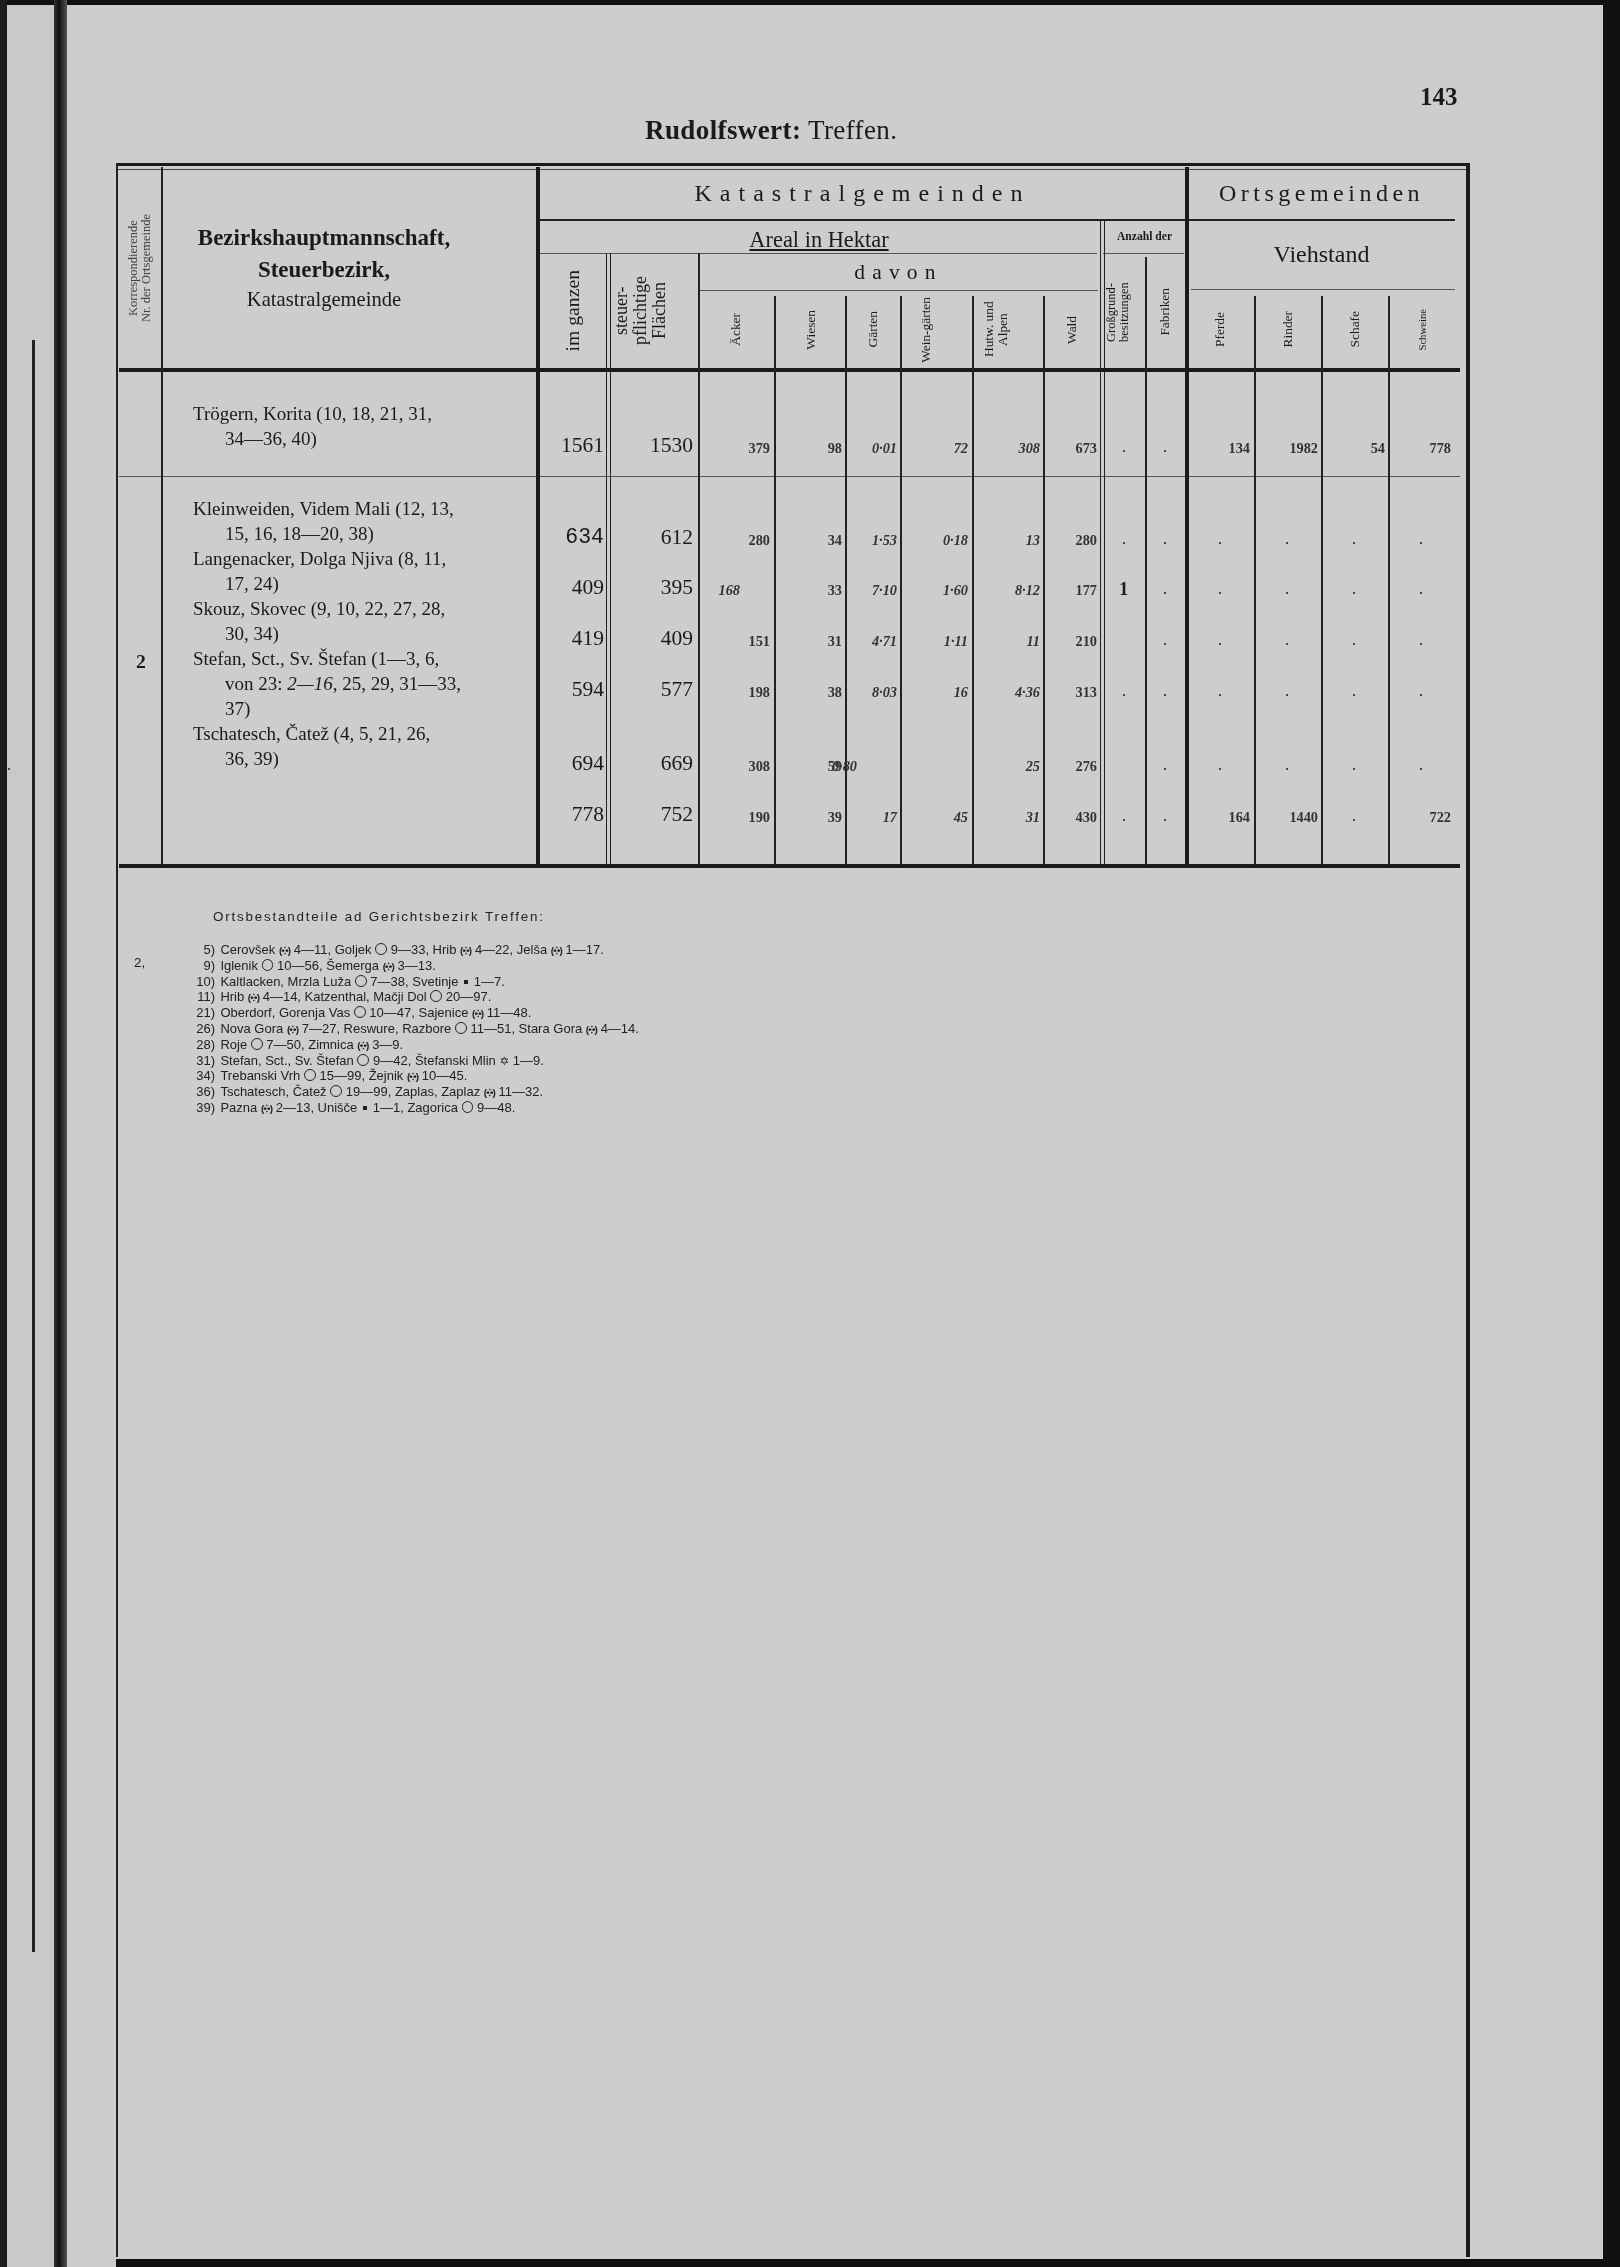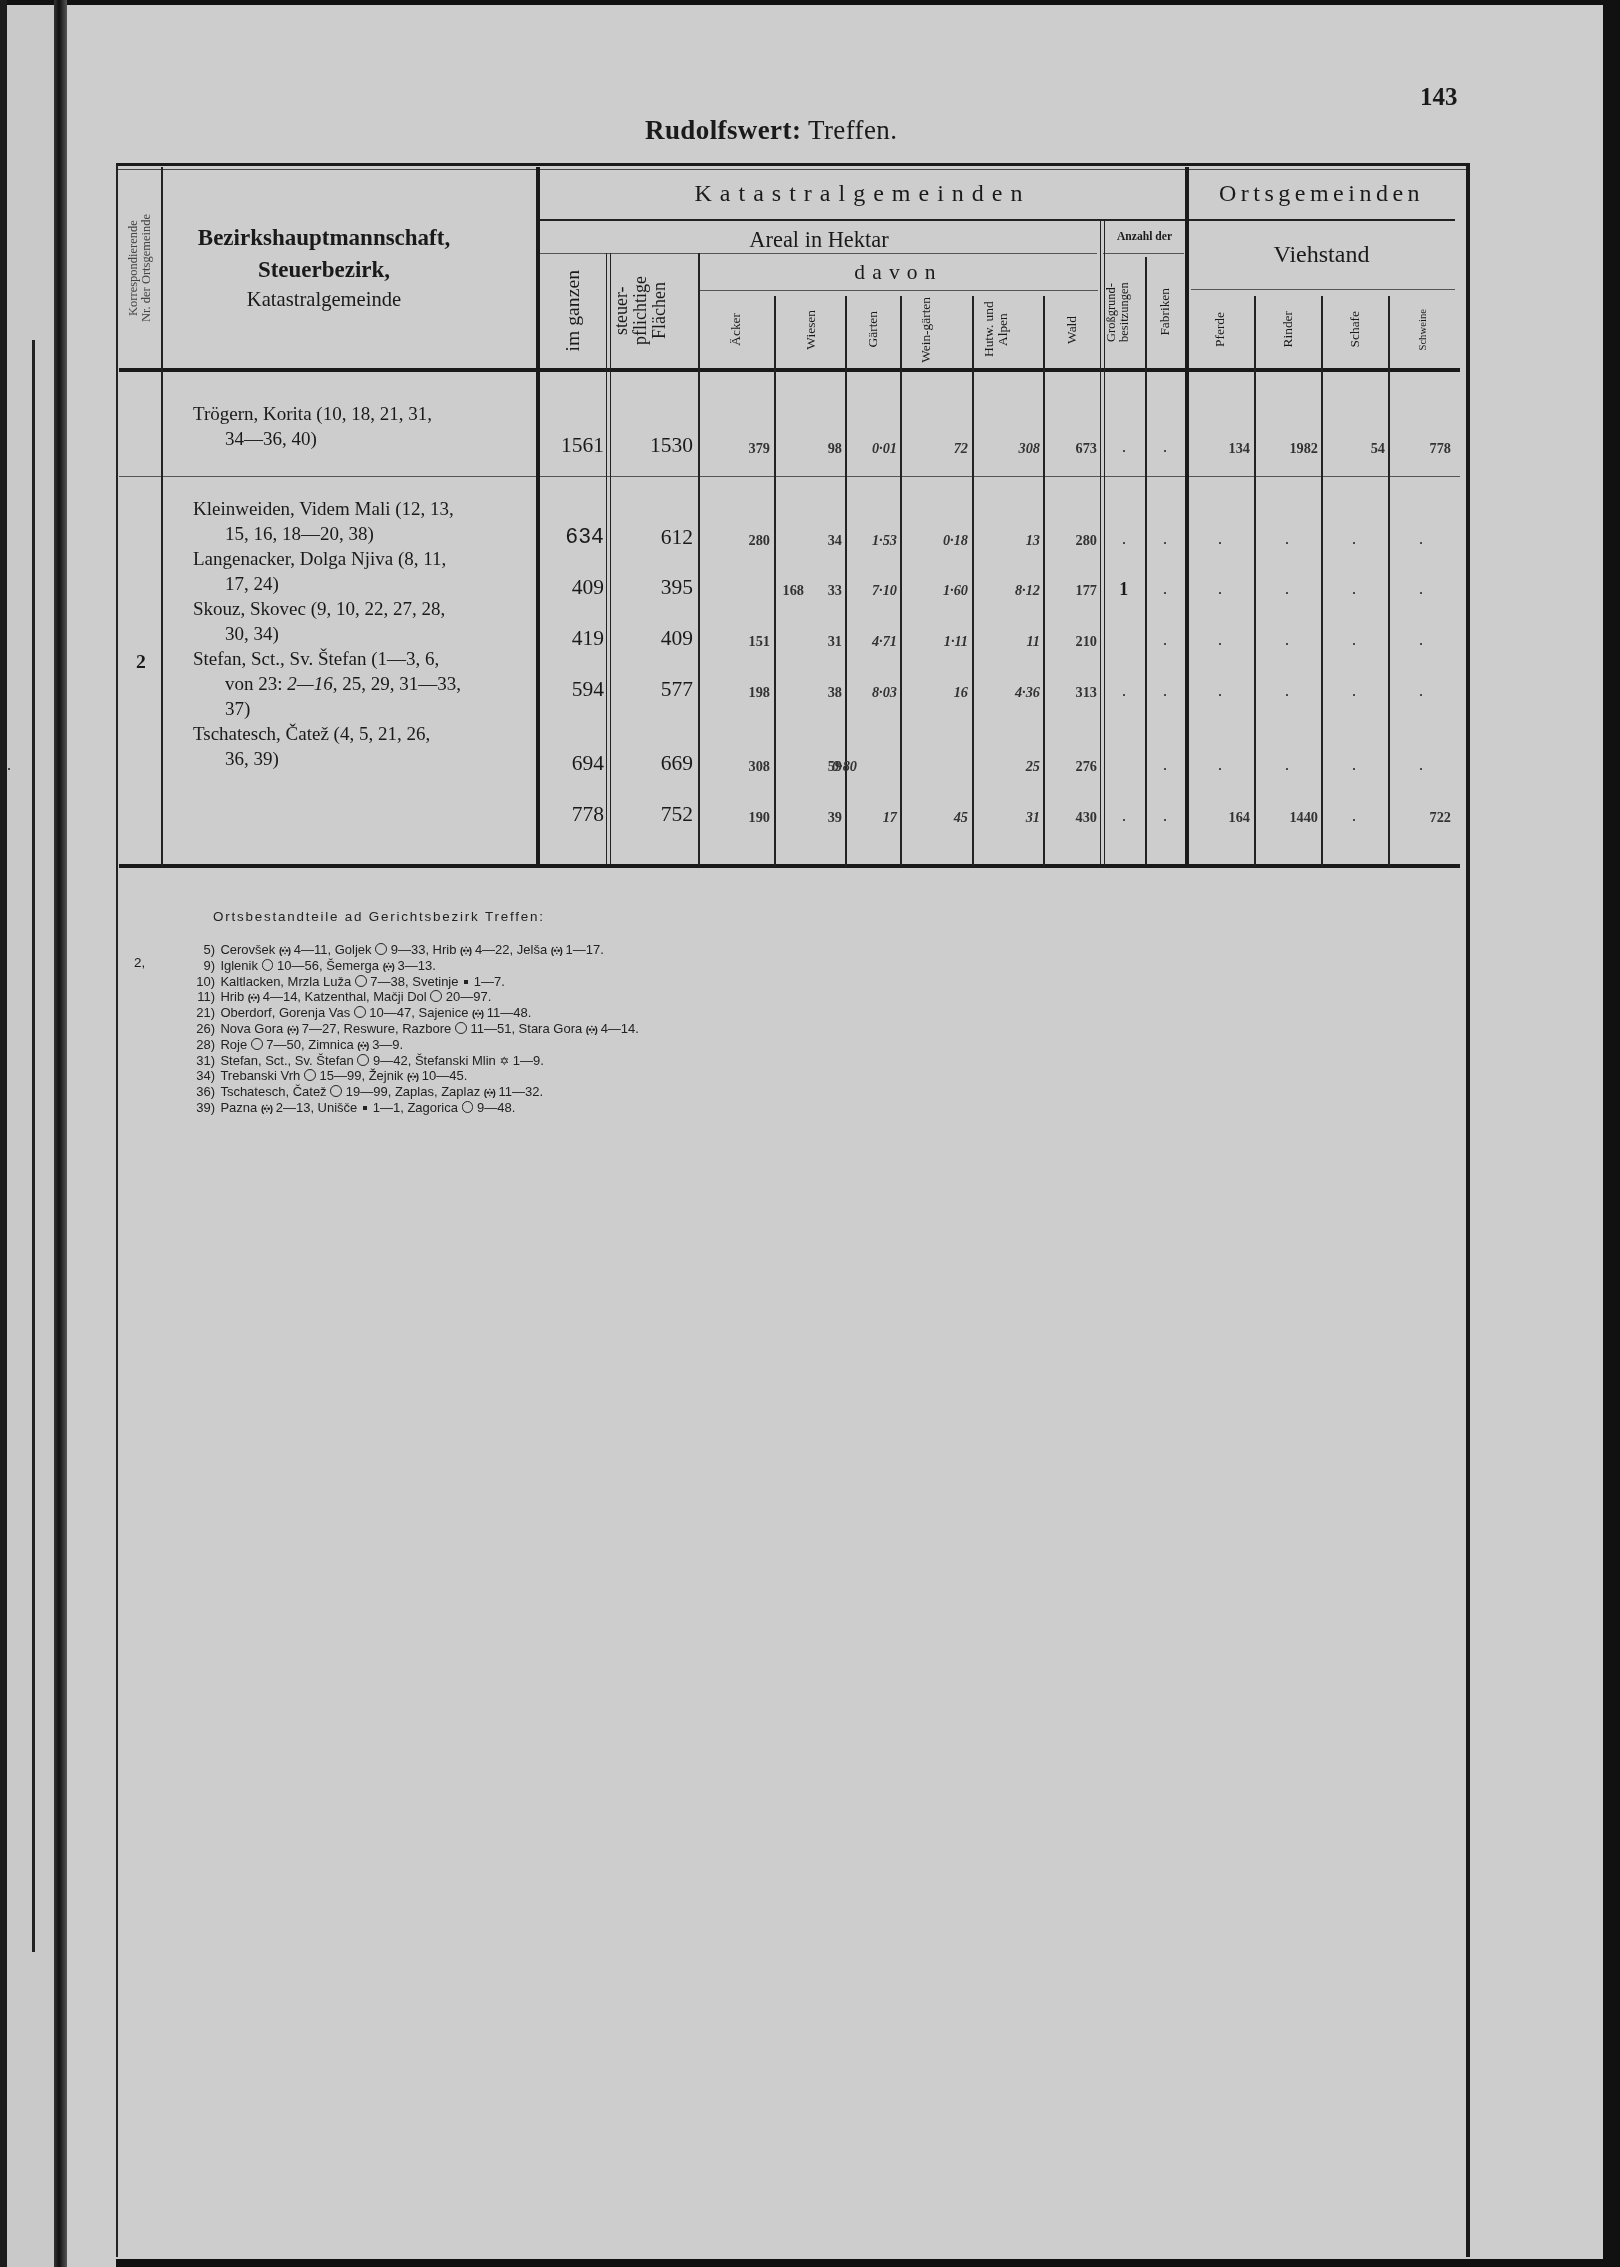--- a/index.html
+++ b/index.html
@@ -116,21 +116,21 @@
 </div>
 <div class="hdr" style="left:163px;top:167px;width:322px;height:202px;flex-direction:column;">
   <div class="h-bold">Bezirkshauptmannschaft,</div>
   <div class="h-bold" style="margin-top:5.4px;">Steuerbezirk,</div>
   <div style="font-size:20.6px;margin-top:5.4px;">Katastralgemeinde</div>
 </div>
 
 <div class="hdr h-big" style="left:539px;top:170px;width:647px;height:47px;">Katastralgemeinden</div>
 <div class="hdr h-big" style="left:1188px;top:170px;width:267px;height:47px;letter-spacing:4.5px;">Ortsgemeinden</div>
 
-<div class="hdr h-med" style="left:539px;top:220px;width:560px;height:40px;">Areal in Hektar</div>
+<div class="hdr h-med" style="left:539px;top:220px;width:560px;height:40px;text-decoration:underline;">Areal in Hektar</div>
 <div class="hdr h-tiny" style="left:1105px;top:220px;width:79px;height:32px;">Anzahl der</div>
 <div class="hdr" style="left:1188px;top:220px;width:267px;height:68px;font-size:24px;">Viehstand</div>
 
 <div class="hdr" style="left:539px;top:255px;width:67px;height:112px;">
   <div class="vert" style="font-size:19.7px;">im ganzen</div>
 </div>
 <div class="hdr" style="left:612px;top:255px;width:86px;height:112px;">
   <div class="vert" style="font-size:18px;width:90px;white-space:normal;">steuer-pflichtige Flächen</div>
 </div>
 <div class="hdr" style="left:699px;top:256px;width:399px;height:33px;font-size:21.5px;letter-spacing:7.2px;">davon</div>
@@ -216,21 +216,21 @@
       <div class="cell dot" style="left: 1115px; width: 18px; top: 530px;">.</div>
       <div class="cell dot" style="left: 1156px; width: 18px; top: 530px;">.</div>
       <div class="cell dot" style="left: 1211px; width: 18px; top: 530px;">.</div>
       <div class="cell dot" style="left: 1278px; width: 18px; top: 530px;">.</div>
       <div class="cell dot" style="left: 1345px; width: 18px; top: 530px;">.</div>
       <div class="cell dot" style="left: 1412px; width: 18px; top: 530px;">.</div>
     </div>
     <div>
       <div class="cell num-big" style="left: 525px; width: 79px; top: 575px;">409</div>
       <div class="cell num-big" style="left: 614px; width: 79px; top: 575px;">395</div>
-      <div class="cell num-small" style="left: 725px; width: 79px; top: 582px;">168</div>
+      <div class="cell num-small" style="left: 661px; width: 79px; top: 582px; font-style: italic;">168</div>
       <div class="cell num-small" style="left: 763px; width: 79px; top: 582px;">33</div>
       <div class="cell num-small num-it" style="left: 818px; width: 79px; top: 582px;">7·10</div>
       <div class="cell num-small num-it" style="left: 889px; width: 79px; top: 582px;">1·60</div>
       <div class="cell num-small num-it" style="left: 961px; width: 79px; top: 582px;">8·12</div>
       <div class="cell num-small" style="left: 1018px; width: 79px; top: 582px;">177</div>
       <div class="cell num-big" style="left: 1113px; width: 21.5px; text-align: center; top: 579px; font-size: 18px; font-weight: bold;">1</div>
       <div class="cell dot" style="left: 1156px; width: 18px; top: 580px;">.</div>
       <div class="cell dot" style="left: 1211px; width: 18px; top: 580px;">.</div>
       <div class="cell dot" style="left: 1278px; width: 18px; top: 580px;">.</div>
       <div class="cell dot" style="left: 1345px; width: 18px; top: 580px;">.</div>

